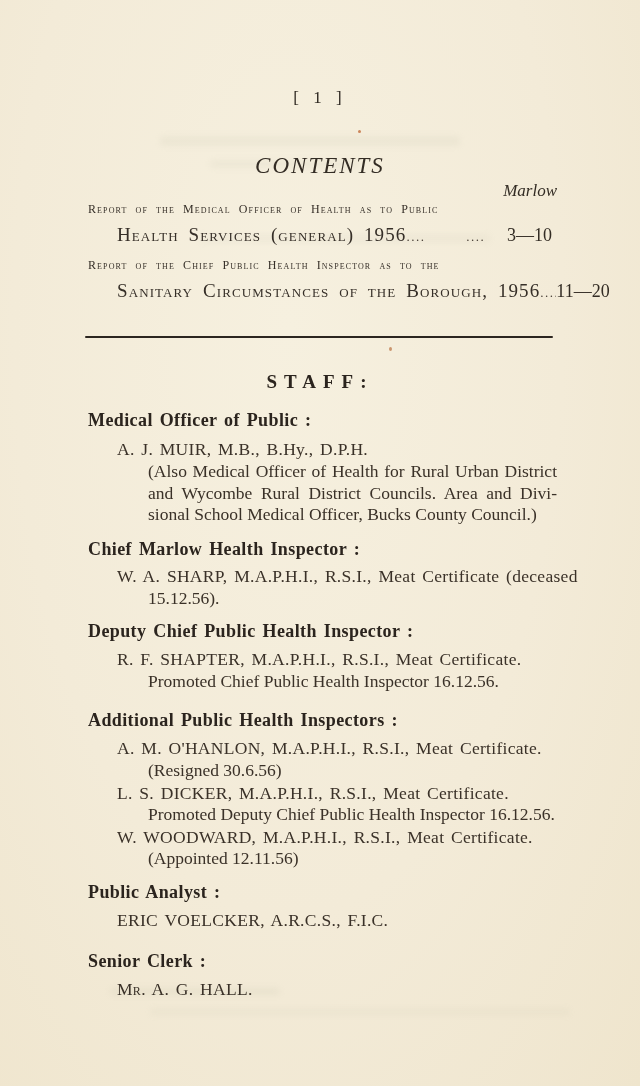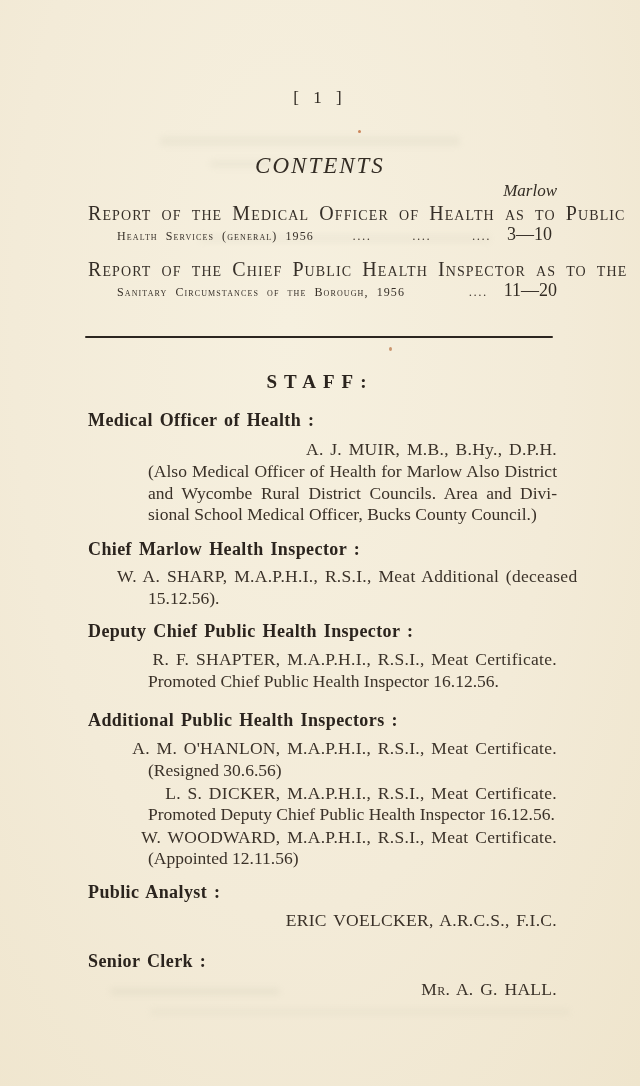--- a/index.html
+++ b/index.html
@@ -12,31 +12,31 @@
   .page{
     position:relative;width:640px;height:1086px;
     background:radial-gradient(ellipse at 45% 30%, #f6f0df 0%, #f3ebd8 55%, #efe5cd 100%);
     color:#38302a;
   }
   .line{position:absolute;left:88px;right:83px;white-space:nowrap;}
   .center{text-align:center;left:0;right:0;}
   .folio{top:88px;font-size:17px;letter-spacing:5px;color:#2f2922;}
   .contents-title{top:153px;font-style:italic;font-size:23px;letter-spacing:2px;color:#332c24;}
   .pages-label{top:181px;text-align:right;font-style:italic;font-size:17px;color:#332c24;}
-  .toc-line1{font-variant:small-caps;font-size:20px;letter-spacing:1.1px;word-spacing:4px;color:#362f28;}
+  .toc-line1{font-variant:small-caps;font-size:12px;letter-spacing:1.1px;word-spacing:4px;color:#362f28;}
   .toc-row{display:flex;align-items:baseline;}
   .toc-indent{padding-left:29px;}
-  .toc-text{font-variant:small-caps;font-size:12px;letter-spacing:1.1px;word-spacing:4px;color:#362f28;}
+  .toc-text{font-variant:small-caps;font-size:19px;letter-spacing:1.1px;word-spacing:4px;color:#362f28;}
   .toc-leader{flex:1;text-align:right;padding-right:16px;font-size:13px;letter-spacing:1.5px;word-spacing:36px;color:#4a4138;overflow:hidden;}
   .toc-pages{font-size:18px;min-width:50px;text-align:left;color:#332c24;}
   .e1l1{top:202px;} .e1l2{top:224px;} .e2l1{top:258px;} .e2l2{top:280px;}
   .rule{position:absolute;top:336px;left:85px;width:468px;height:2px;background:#2c2620;border-radius:1px;}
   .staff-heading{top:371px;font-weight:bold;font-size:19px;letter-spacing:7px;color:#2b241e;}
   .sec-title{font-weight:bold;font-size:18px;letter-spacing:.4px;word-spacing:2px;color:#2b241e;}
-  .name-line{padding-left:29px;font-size:17.5px;letter-spacing:.3px;word-spacing:2px;color:#3a3128;text-align:right;}
+  .name-line{padding-left:29px;font-size:17.5px;letter-spacing:.3px;word-spacing:2px;color:#3a3128;}
   .detail-line{padding-left:60px;font-size:17.5px;color:#3a3128;}
   .just{white-space:normal;text-align:justify;text-align-last:justify;}
   .smallcaps{font-variant:small-caps;}
   
   .s1t{top:410px;} .s1n{top:439px;} .s1d1{top:461px;} .s1d2{top:483px;} .s1d3{top:504px;}
   .s2t{top:539px;} .s2n{top:566px;} .s2d1{top:588px;}
   .s3t{top:621px;} .s3n{top:649px;} .s3d1{top:671px;}
   .s4t{top:710px;} .s4n1{top:738px;} .s4d1{top:760px;}
   .s4n2{top:783px;} .s4d2{top:804px;}
   .s4n3{top:827px;} .s4d3{top:848px;}
@@ -82,28 +82,28 @@
   <div class="line toc-row e2l2">
     <span class="toc-text toc-indent">Sanitary Circumstances of the Borough, 1956</span>
     <span class="toc-leader">....</span>
     <span class="toc-pages">11—20</span>
   </div>
 
   <div class="rule"></div>
 
   <div class="line center staff-heading">STAFF:</div>
 
-  <div class="line sec-title s1t">Medical Officer of Health :</div>
+  <div class="line sec-title s1t">Medical Officer of Public :</div>
   <div class="line name-line s1n">A. J. MUIR, M.B., B.Hy., D.P.H.</div>
-  <div class="line detail-line just s1d1">(Also Medical Officer of Health for Marlow Also District</div>
+  <div class="line detail-line just s1d1">(Also Medical Officer of Health for Rural Urban District</div>
   <div class="line detail-line just s1d2">and Wycombe Rural District Councils.  Area and Divi-</div>
   <div class="line detail-line s1d3">sional School Medical Officer, Bucks County Council.)</div>
 
   <div class="line sec-title s2t">Chief Marlow Health Inspector :</div>
-  <div class="line name-line s2n">W. A. SHARP, M.A.P.H.I., R.S.I., Meat Additional (deceased</div>
+  <div class="line name-line s2n">W. A. SHARP, M.A.P.H.I., R.S.I., Meat Certificate (deceased</div>
   <div class="line detail-line s2d1">15.12.56).</div>
 
   <div class="line sec-title s3t">Deputy Chief Public Health Inspector :</div>
   <div class="line name-line s3n">R. F. SHAPTER, M.A.P.H.I., R.S.I., Meat Certificate.</div>
   <div class="line detail-line s3d1">Promoted Chief Public Health Inspector 16.12.56.</div>
 
   <div class="line sec-title s4t">Additional Public Health Inspectors :</div>
   <div class="line name-line s4n1">A. M. O'HANLON, M.A.P.H.I., R.S.I., Meat Certificate.</div>
   <div class="line detail-line s4d1">(Resigned 30.6.56)</div>
   <div class="line name-line s4n2">L. S. DICKER, M.A.P.H.I., R.S.I., Meat Certificate.</div>

